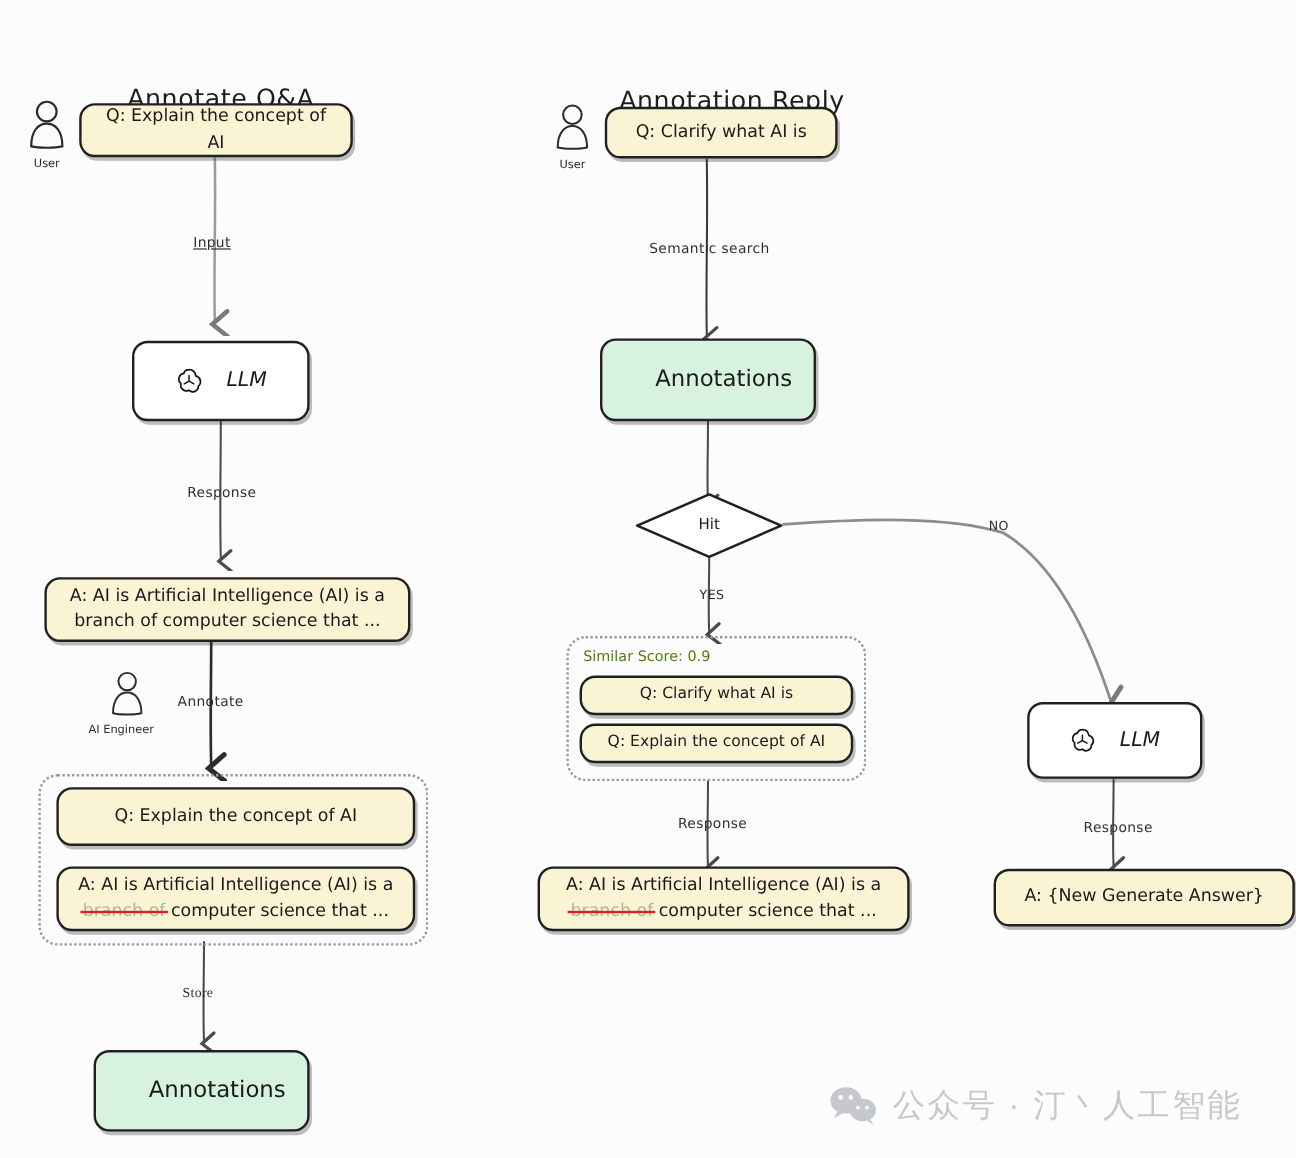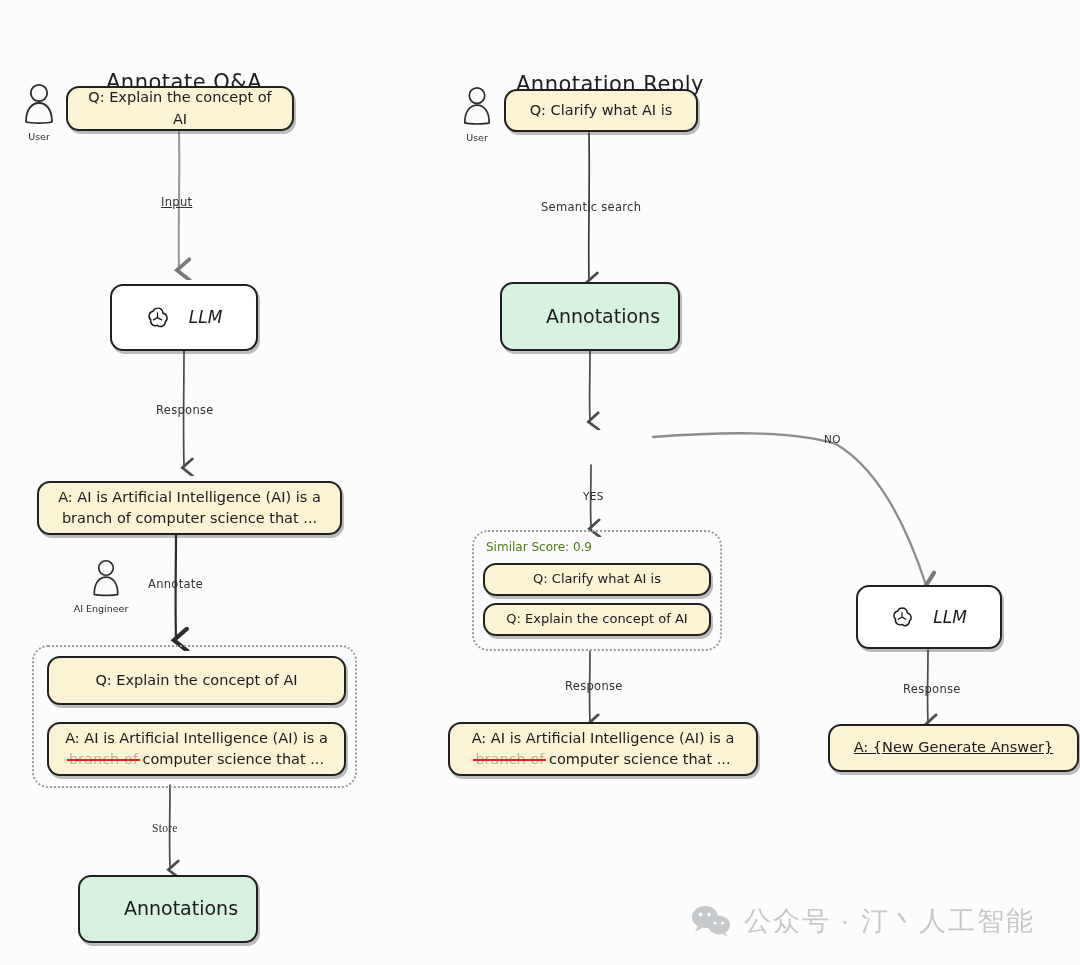--- a/index.html
+++ b/index.html
@@ -230,20 +230,26 @@
   <div class="node box yellow" style="left:504px; top:89px; width:194px; height:43px;">
     <span class="txt">Q: Clarify what AI is</span>
   </div>
 
   <div class="edge-label" style="left:541px; top:200px;">Semantic search</div>
 
   <div class="node box green lg" style="left:500px; top:282px; width:180px; height:69px;">
     <span class="txt">Annotations</span>
   </div>
 
+  <div style="position:absolute; left:528px; top:410px; width:126px; height:56px;">
+    <svg width="126" height="56" viewBox="0 0 126 56">
+      <path d="M63,2 L123,28 L63,54 L3,28 Z" fill="#ffffff" stroke="#202020" stroke-width="2.1" stroke-linejoin="round"></path>
+    </svg>
+    <div style="position:absolute; left:0; top:19px; width:126px; text-align:center; font-size:12.5px; color:#1a1a1a;">Hit</div>
+  </div>
 
   <div class="edge-label small-caps" style="left:583px; top:490px;">YES</div>
   <div class="edge-label small-caps" style="left:824px; top:433px;">NO</div>
 
   <div class="group-dashed" style="left:472px; top:530px; width:250px; height:121px;"></div>
 
   <div class="score-label" style="left:486px; top:540px;">Similar Score: 0.9</div>
 
   <div class="node box yellow" style="left:483px; top:563px; width:228px; height:33px; font-size:13px;">
     <span class="txt">Q: Clarify what AI is</span>
@@ -268,21 +274,21 @@
       <svg width="22" height="22" viewBox="0 0 24 24">
         <path d="M12 2.2c-2.1 0-3.9 1.3-4.6 3.2-1.9.3-3.5 1.7-4 3.6-.6 2 .1 4.1 1.6 5.3-.5 1.9.1 3.9 1.6 5.1 1.5 1.3 3.6 1.5 5.3.6 1.4 1.4 3.5 1.8 5.3 1 1.9-.8 3-2.6 2.9-4.6 1.5-1.2 2.2-3.2 1.7-5.1-.5-1.9-2-3.3-3.9-3.7C17.2 3.6 14.8 2.1 12 2.2z" fill="none" stroke="#141414" stroke-width="1.5" stroke-linejoin="round"></path>
         <path d="M12 7.2v4.9l4.2 2.4M12 12.1l-4.2 2.4M12 12.1V7.2" fill="none" stroke="#141414" stroke-width="1.3" stroke-linecap="round"></path>
       </svg>
       <span class="llm-label">LLM</span>
     </span>
   </div>
 
   <div class="edge-label" style="left:903px; top:682px;">Response</div>
 
-  <div class="node box yellow" style="left:828px; top:724px; width:251px; height:48px;text-decoration:underline;">
+  <div class="node box yellow" style="left:828px; top:724px; width:251px; height:48px;">
     <span class="txt">A: {New Generate Answer}</span>
   </div>
 
   <div class="watermark" style="left:690px; top:903px;">
     <svg width="42" height="34" viewBox="0 0 42 34">
       <ellipse cx="15" cy="13" rx="13" ry="11" fill="#c6c9cc"></ellipse>
       <path d="M8,22 L5,28 L12,24 Z" fill="#c6c9cc"></path>
       <circle cx="10.5" cy="10.5" r="1.9" fill="#fcfcfc"></circle>
       <circle cx="19" cy="10.5" r="1.9" fill="#fcfcfc"></circle>
       <ellipse cx="29" cy="21" rx="11" ry="9.3" fill="#c6c9cc"></ellipse>

